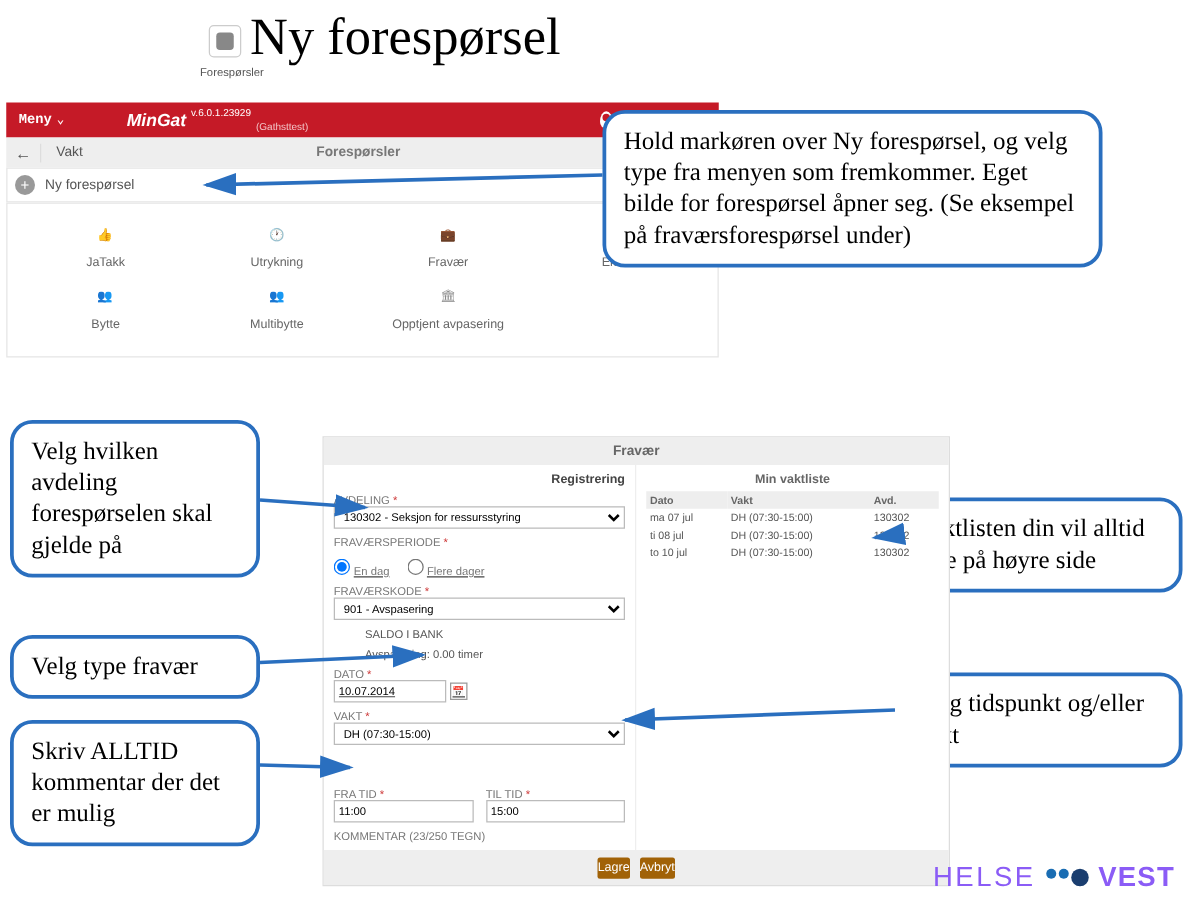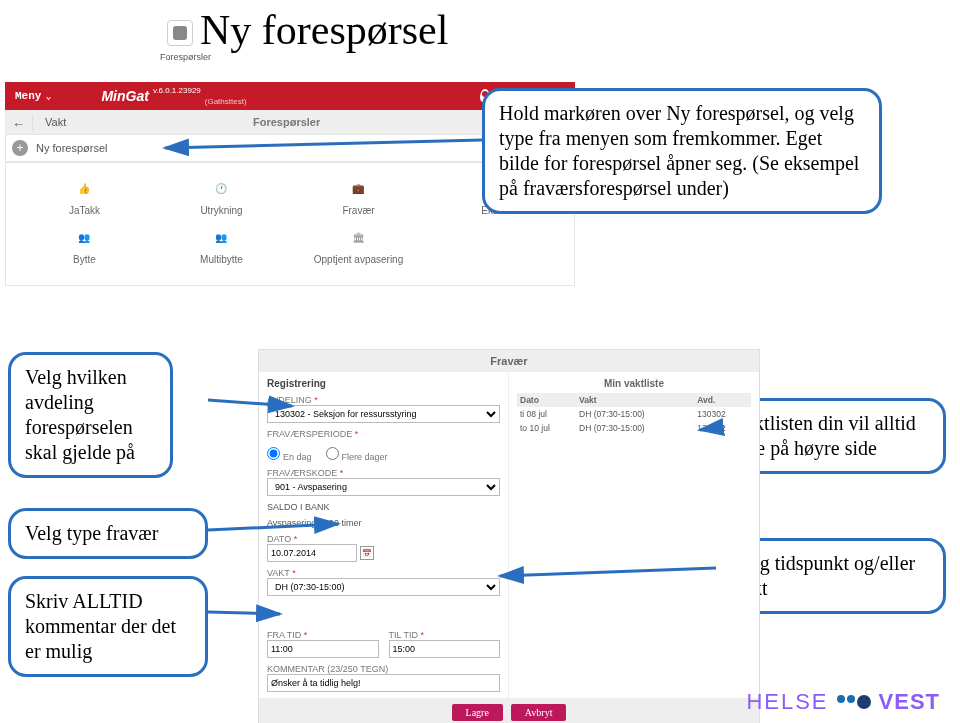--- a/index.html
+++ b/index.html
@@ -136,52 +136,52 @@
     height: 22px;
     display: flex; align-items: center; justify-content: center;
     font-weight: bold; font-size: 11px; color: #666;
   }
   .editor-body { display: flex; }
   .reg {
     flex: 0 0 250px;
     padding: 6px 8px;
     border-right: 1px solid #eee;
   }
-  .reg .sect-title { font-weight: bold; margin-bottom: 6px; }
+  .reg .sect-title { font-weight: bold; margin-bottom: 6px; text-align: right; }
   .reg label { display: block; font-size: 9px; color: #777; margin-top: 6px; }
   .reg .star::after { content: " *"; color: #c33; }
   .reg select, .reg input[type=text] {
     width: 100%; height: 18px; font-size: 9px;
     border: 1px solid #bbb; padding: 1px 3px; background:#fff;
   }
-  .reg .radio-row { display: flex; gap: 14px; margin-top: 2px; font-size: 9px; align-items:center;}
+  .reg .radio-row { display: flex; gap: 14px; margin-top: 2px; font-size: 9px; align-items:center;text-decoration:underline;}
   .reg .radio-row input { margin-right: 3px; }
-  .reg .saldo { font-size: 9px; color:#555; margin-top:6px;}
-  .reg .date-row { display:flex; align-items:center; gap:3px;}
+  .reg .saldo { font-size: 9px; color:#555; margin-top:6px;margin-left:25px;}
+  .reg .date-row { display:flex; align-items:center; gap:3px;text-decoration:underline;}
   .reg .date-row input { width: 90px; }
   .reg .cal { width:14px;height:14px;border:1px solid #999; font-size:8px; display:inline-flex;align-items:center;justify-content:center;color:#666;}
   .reg .time-row { display:flex; gap:10px;margin-top:28px; }
   .reg .time-row > div { flex:1; }
   .vaktliste {
     flex: 1;
     padding: 6px 8px;
   }
   .vaktliste .sect-title {
     font-weight: bold; text-align: center; margin-bottom: 4px; color:#666;
   }
   .vaktliste table { width: 100%; border-collapse: collapse; font-size: 8.5px; }
   .vaktliste th { background: #eee; padding: 2px 3px; text-align: left; font-weight: bold; color:#666;}
   .vaktliste td { padding: 2px 3px; color:#555;}
   .editor-foot {
     background: #eee; height: 28px;
     display: flex; align-items: center; justify-content: center; gap: 8px;
   }
   .editor-foot button {
-    font-size: 10px; padding: 3px 14px;
-    background: #be185d; color: #fff; border: none; border-radius: 2px; font-family: Liberation Serif, serif;
+    font-size: 10px; padding: 3px 0;
+    background: #a16207; color: #fff; border: none; border-radius: 2px;
   }
 
   
   .logo {
     position: absolute;
     right: 20px; bottom: 8px;
     display: flex; align-items: center; gap: 8px;
     color: #8b5cf6;
   }
   .logo .h1 { font-size: 22px; letter-spacing: 2px; font-weight: 300; }
@@ -255,21 +255,21 @@
         <div class="icon">🏛</div>
         <div>Opptjent avpasering</div>
       </div>
       <div class="item" style="visibility:hidden"></div>
     </div>
   </div>
 </div>
 
 <div class="callout" style="top:88px; left:482px; width:400px;">Hold markøren over Ny forespørsel, og velg type fra menyen som fremkommer. Eget bilde for forespørsel åpner seg. (Se eksempel på fraværsforespørsel under)</div>
 
-<div class="callout small" style="top:352px; left:8px; width:165px;">Velg hvilken avdeling forespørselen skal gjelde på</div>
+<div class="callout small" style="top:336px; left:8px; width:200px;">Velg hvilken avdeling forespørselen skal gjelde på</div>
 <div class="callout small" style="top:508px; left:8px; width:200px;">Velg type fravær</div>
 <div class="callout small" style="top:576px; left:8px; width:200px;">Skriv ALLTID kommentar der det er mulig</div>
 
 <div class="callout small" style="top:398px; left:716px; width:230px;">Vaktlisten din vil alltid vise på høyre side</div>
 <div class="callout small" style="top:538px; left:716px; width:230px;">Velg tidspunkt og/eller vakt</div>
 
 <div class="editor">
   <div class="editor-head">Fravær</div>
   <div class="editor-body">
     <div class="reg">
@@ -310,35 +310,39 @@
           <label class="star">FRA TID</label>
           <input type="text" value="11:00" style="">
         </div>
         <div>
           <label class="star">TIL TID</label>
           <input type="text" value="15:00" style="">
         </div>
       </div>
 
       <label>KOMMENTAR (23/250 TEGN)</label>
-      <input type="text" value="Ønsker å ta tidlig helg!" style="">
     </div>
 
     <div class="vaktliste">
       <div class="sect-title">Min vaktliste</div>
       <table>
         <thead>
           <tr>
             <th>Dato</th>
             <th>Vakt</th>
             <th>Avd.</th>
           </tr>
         </thead>
         <tbody>
           <tr>
+              <td>ma 07 jul</td>
+              <td>DH (07:30-15:00)</td>
+              <td>130302</td>
+            </tr>
+          <tr>
               <td>ti 08 jul</td>
               <td>DH (07:30-15:00)</td>
               <td>130302</td>
             </tr>
           <tr>
               <td>to 10 jul</td>
               <td>DH (07:30-15:00)</td>
               <td>130302</td>
             </tr>
         </tbody>

